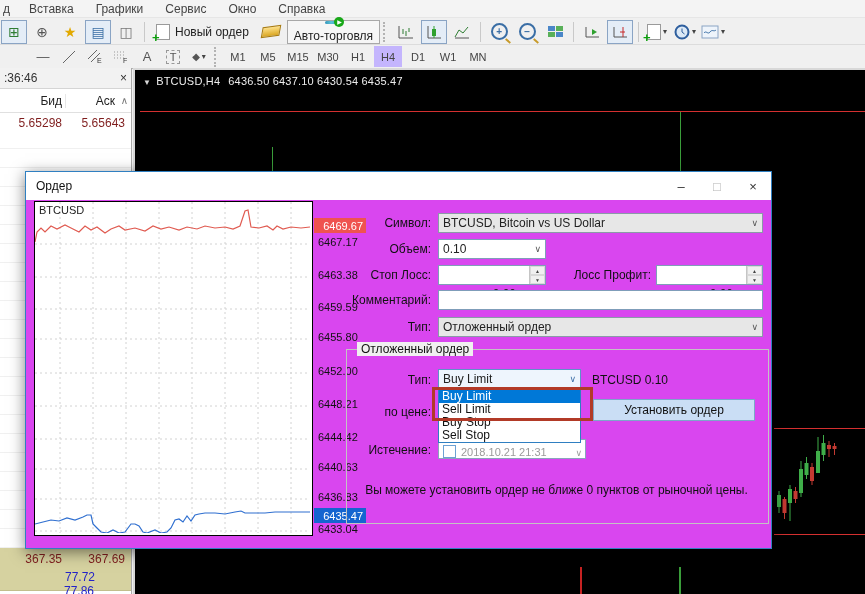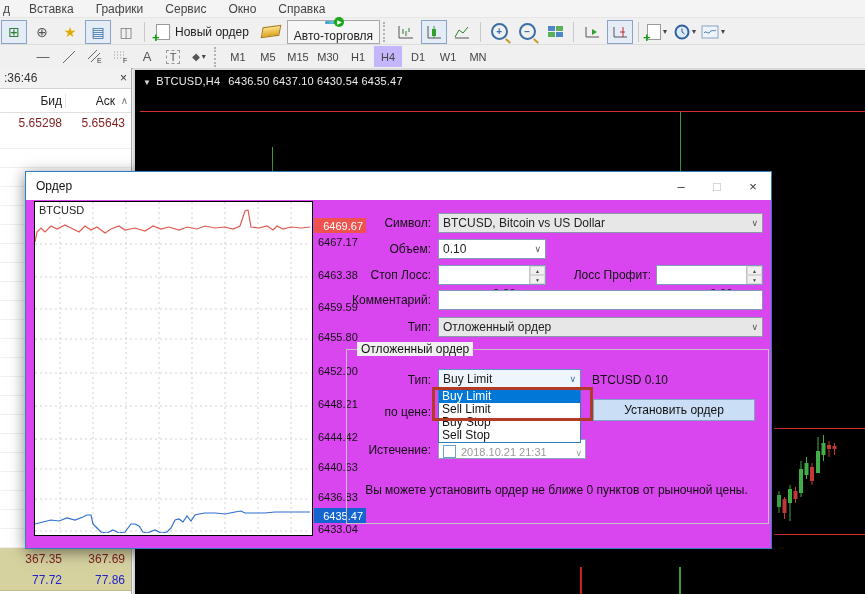--- a/index.html
+++ b/index.html
@@ -293,21 +293,21 @@
     </div>
     <div class="mw-row">
       <span class="c1 red">14.39939</span>
       <span class="c2 red">14.40574</span>
     </div>
     <div class="mw-fill"></div>
     <div class="mw-bottom" style="top:480px;">
       <span class="c1 red">367.35</span>
       <span class="c2 red">367.69</span>
     </div>
-    <div class="mw-bottom" style="top:502px;height:20px;">
+    <div class="mw-bottom" style="top:502px;height:20px;flex-direction:column;">
       <span class="c1 blue">77.72</span>
       <span class="c2 blue">77.86</span>
     </div>
   </div>
 
   <div class="chartwin">
     <div class="ch-title">
       <span class="tri">▼</span><span>BTCUSD,H4</span><span class="ohlc">6436.50 6437.10 6430.54 6435.47</span>
     </div>
     <div class="hline-red" style="left:5px;top:41px;width:727px;"></div>

